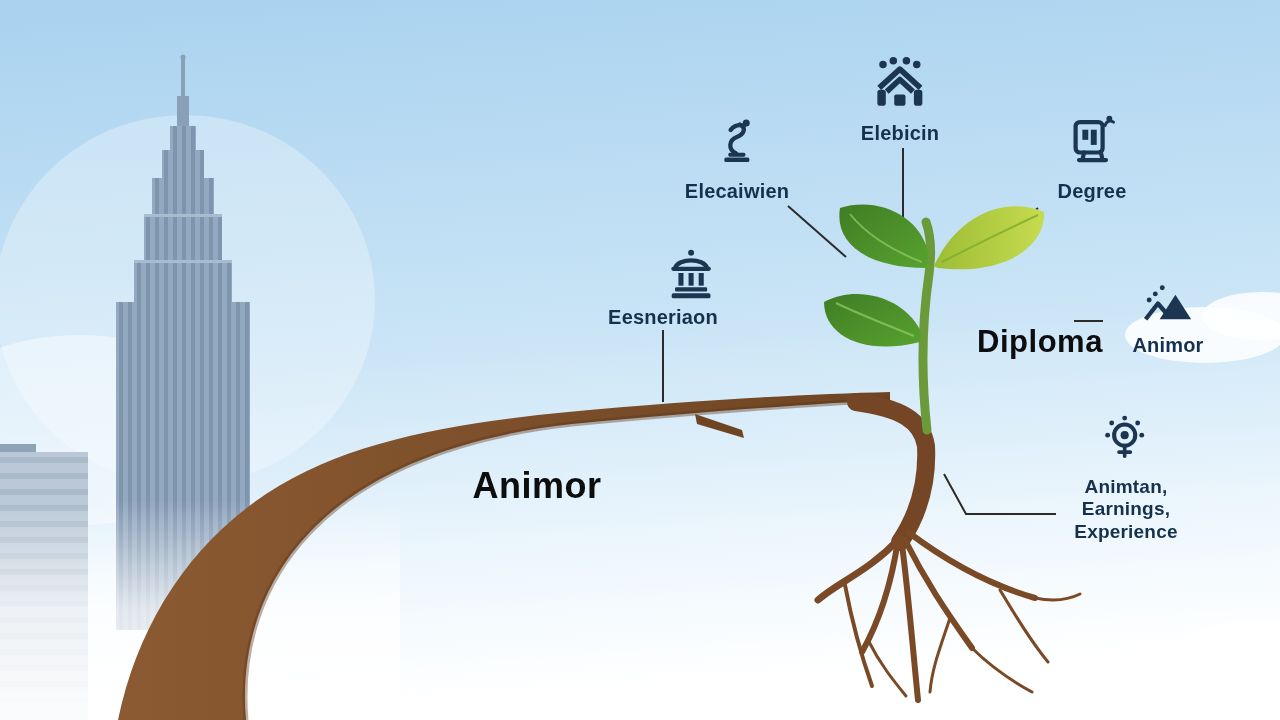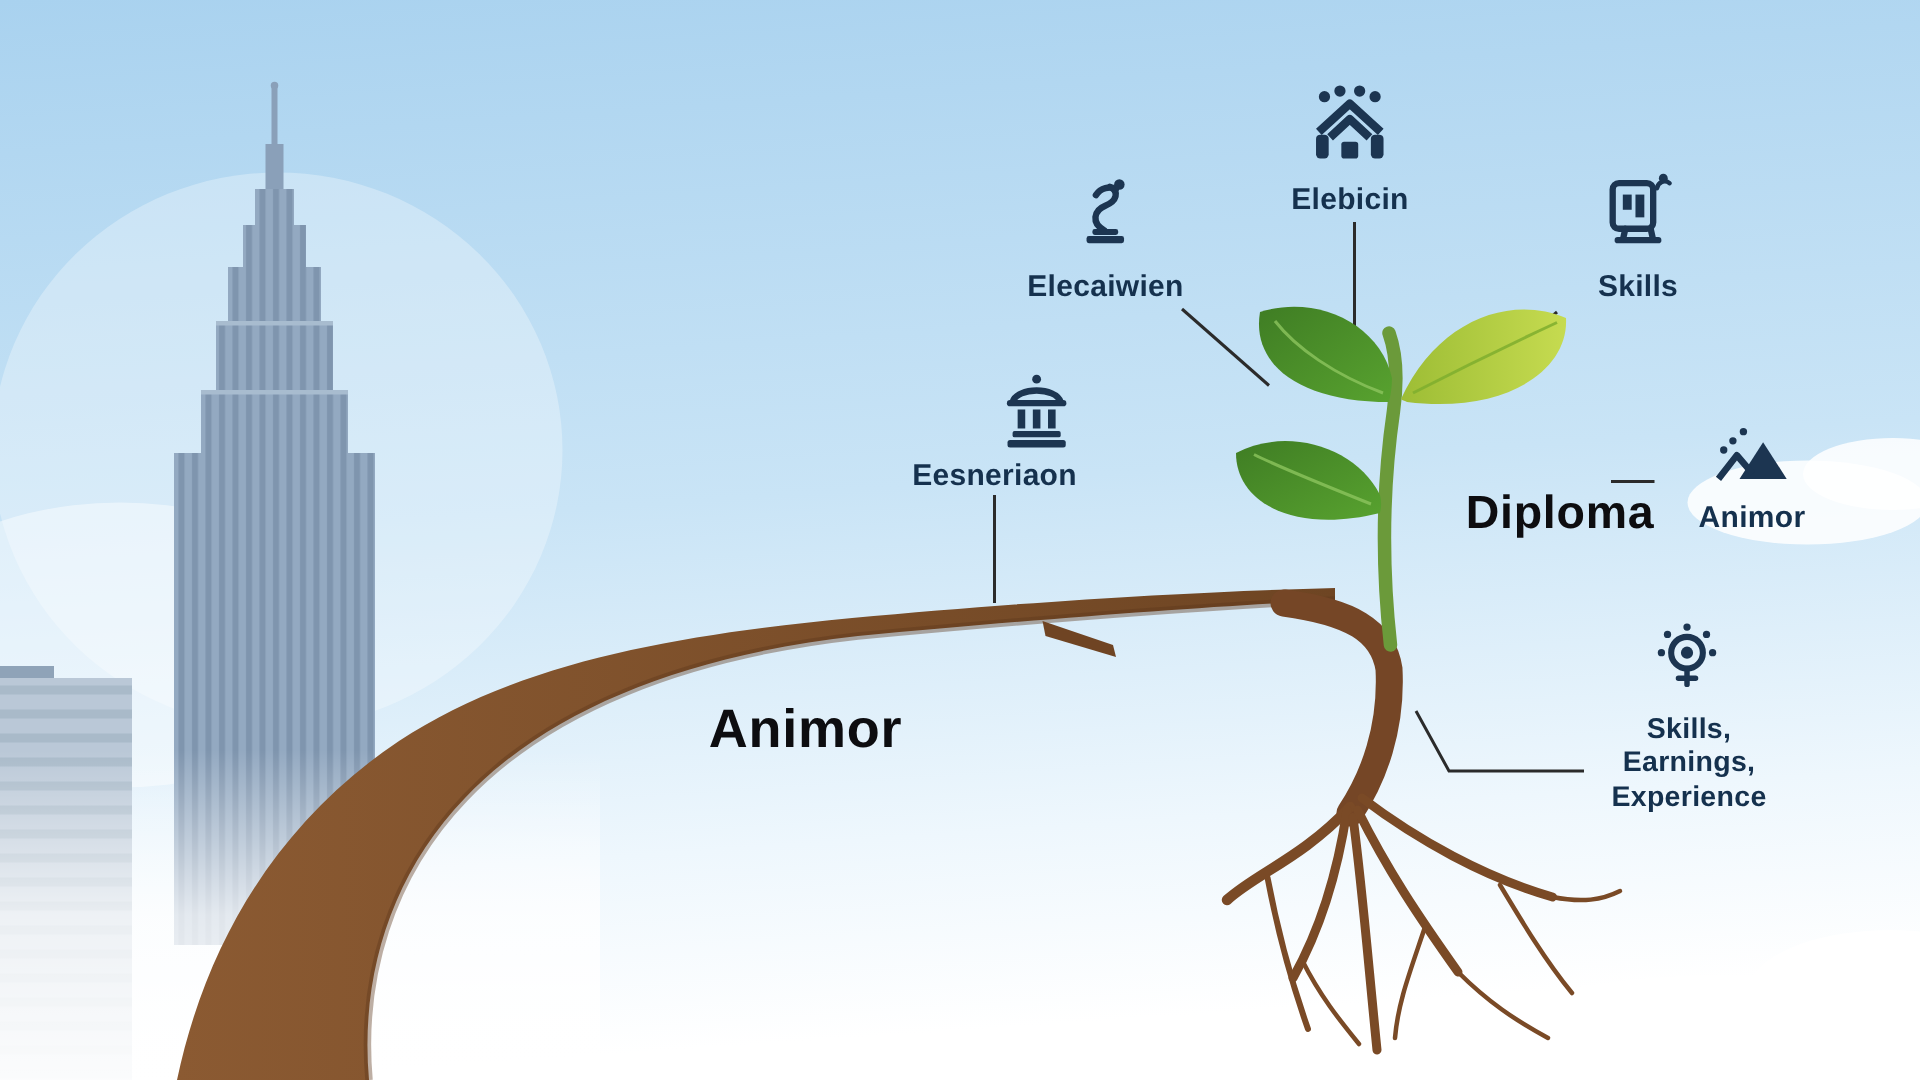--- a/index.html
+++ b/index.html
@@ -190,21 +190,21 @@
     <span class="icon">
       <svg width="54" height="54" viewBox="0 0 64 64">
         <rect x="12" y="12" width="32" height="36" rx="5" fill="none" stroke="#1c3551" stroke-width="5"></rect>
         <rect x="20" y="21" width="7" height="12" fill="#1c3551"></rect>
         <rect x="30" y="21" width="7" height="18" fill="#1c3551"></rect>
         <path d="M22 48 L20 57 M42 48 L44 57 M16 57 L48 57" stroke="#1c3551" stroke-width="5" stroke-linecap="round" fill="none"></path>
         <circle cx="52" cy="8" r="3.5" fill="#1c3551"></circle>
         <path d="M47 16 C48 11 53 9 57 12" stroke="#1c3551" stroke-width="3.5" fill="none" stroke-linecap="round"></path>
       </svg>
     </span>
-    <span class="label" style="margin-top:14px">Skills</span>
+    <span class="label" style="margin-top:14px">Degree</span>
   </div>
 
   <div class="node" id="institution-node" style="left:663px; top:246px;align-items:flex-end;">
     <span class="icon">
       <svg width="54" height="54" viewBox="0 0 64 64">
         <circle cx="32" cy="8" r="3.5" fill="#1c3551"></circle>
         <path d="M13 26 C17 14 47 14 51 26" fill="none" stroke="#1c3551" stroke-width="5"></path>
         <path d="M11 27 L53 27" stroke="#1c3551" stroke-width="5" stroke-linecap="round" fill="none"></path>
         <g fill="#1c3551">
           <rect x="17" y="32" width="6" height="15"></rect>
@@ -241,21 +241,21 @@
         <g fill="#1c3551">
           <circle cx="30" cy="5" r="3"></circle>
             <circle cx="9" cy="26" r="3"></circle>
           <circle cx="51" cy="26" r="3"></circle>
             <circle cx="14" cy="11" r="3"></circle>
             <circle cx="46" cy="11" r="3"></circle>
         </g>
         <path d="M30 39 L30 52 M23 47 L37 47" stroke="#1c3551" stroke-width="4.5" stroke-linecap="round" fill="none"></path>
       </svg>
     </span>
-    <span class="label" style="margin-top:10px">Skills,
+    <span class="label" style="margin-top:10px">Animtan,
 Earnings,
 Experience</span>
   </div>
 
   <div class="big-label" id="degree" style="left:537px; top:465px;">Animor</div>
   <div class="big-label" id="diploma" style="left:1040px; top:324px;">Diploma</div>
 
 </div>
 
 </body></html>

